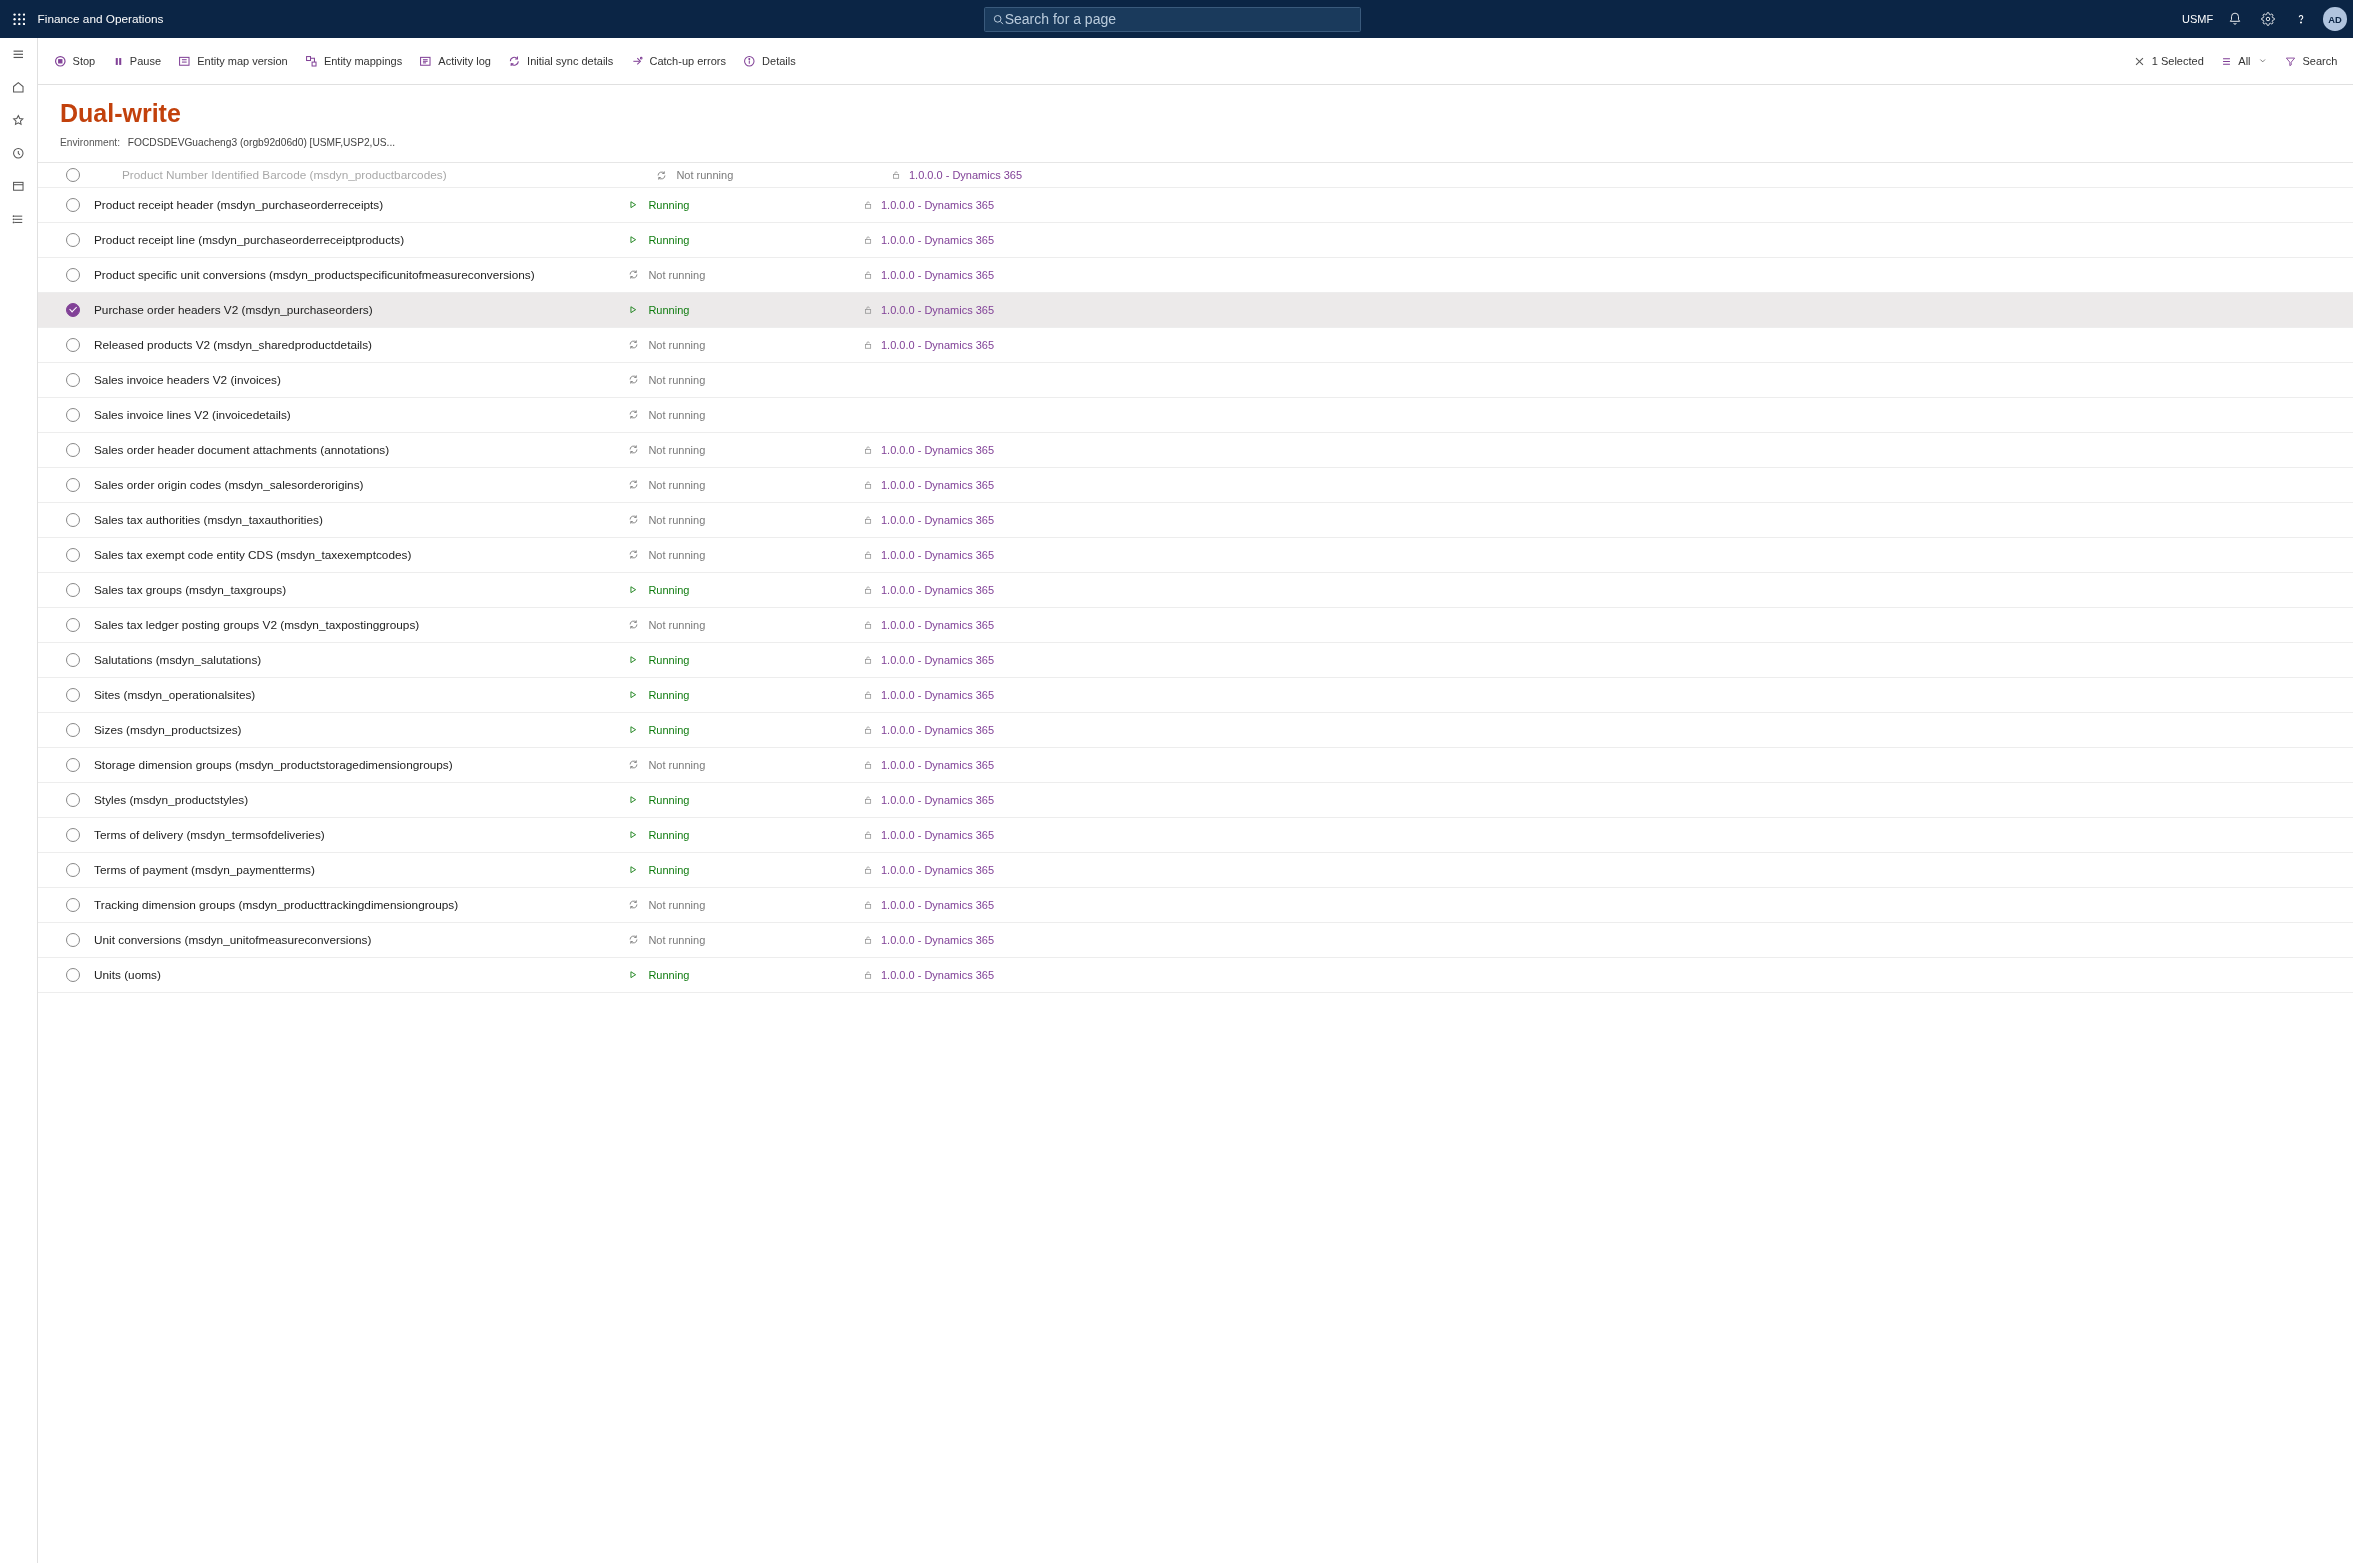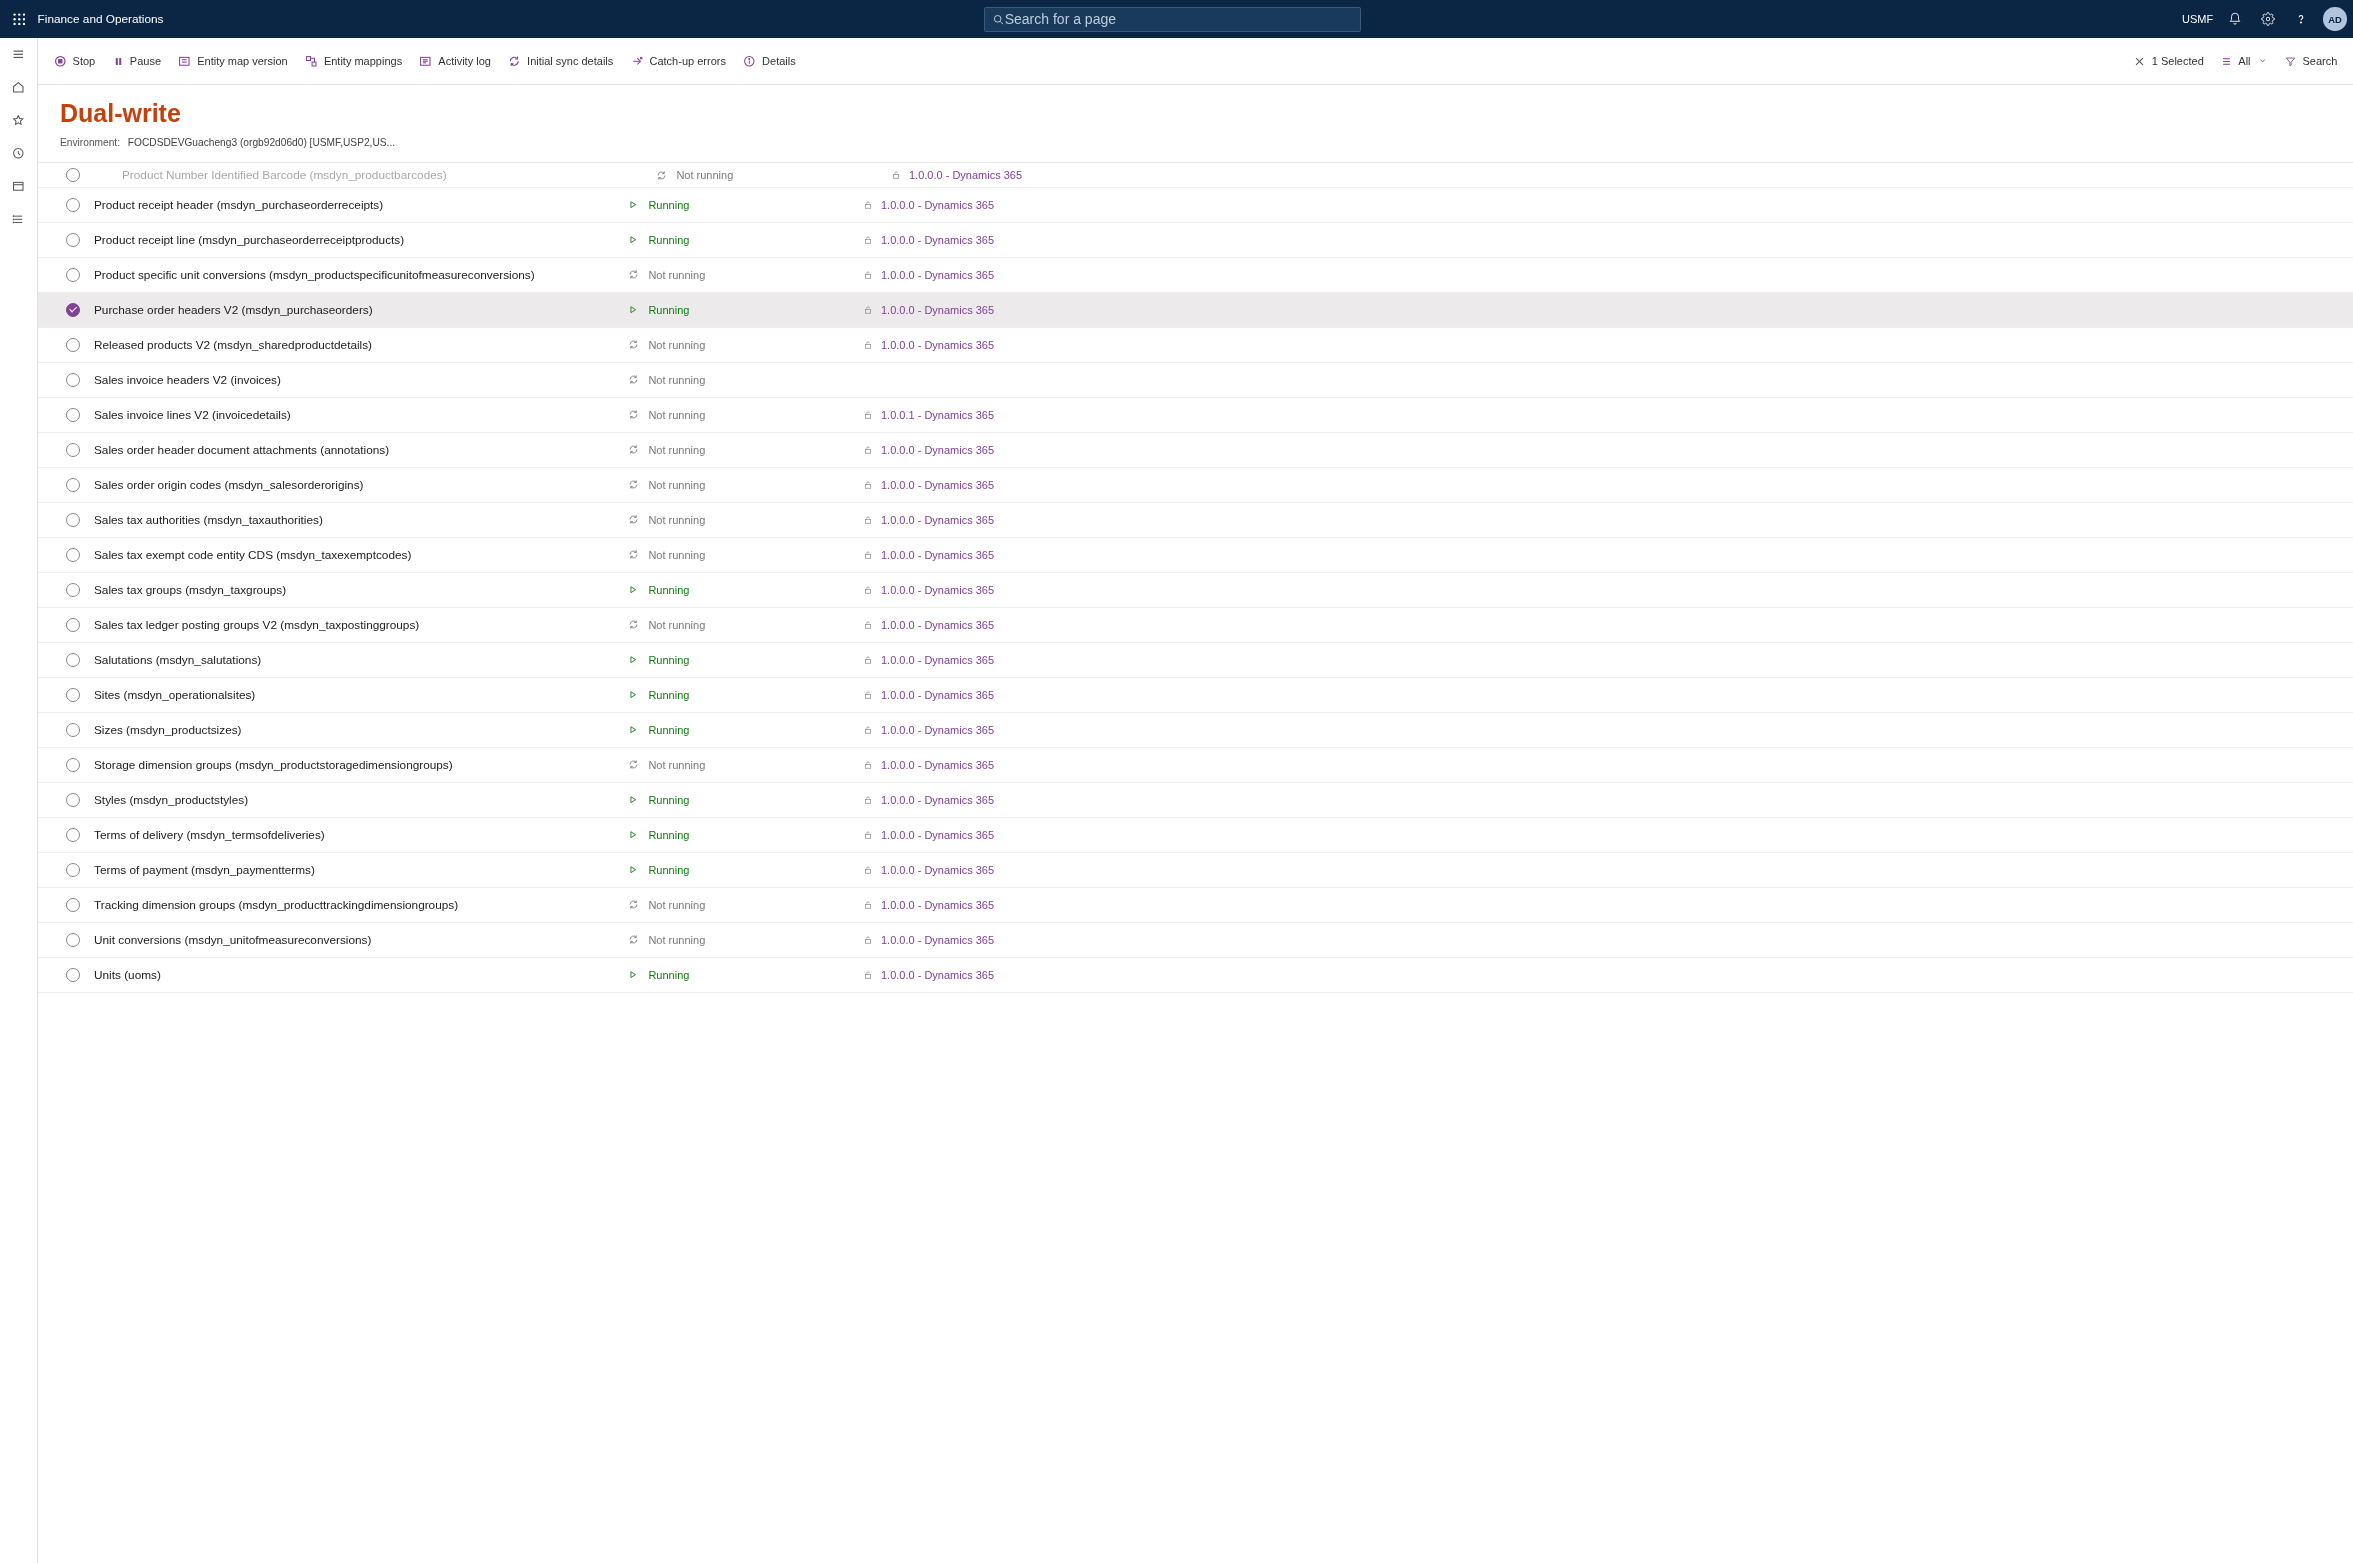--- a/index.html
+++ b/index.html
@@ -464,29 +464,20 @@
             <span class="sicon">
               <svg width="11" height="11" viewBox="0 0 16 16" fill="none" stroke="currentColor" stroke-width="1.3">
                 <path d="M3 8a5 5 0 0 1 9-3"></path>
                 <path d="M13 8a5 5 0 0 1-9 3"></path>
                 <path d="M12 2v3h-3"></path>
                 <path d="M4 14v-3h3"></path>
               </svg>
             </span>
             <span>Not running</span>
           </div>
-          <div class="ver">
-            <span class="lock">
-              <svg width="10.2" height="10.2" viewBox="0 0 16 16" fill="none" stroke="currentColor" stroke-width="1.3">
-                <rect x="4" y="7" width="8" height="6"></rect>
-                <path d="M6 7V5a2 2 0 0 1 4 0"></path>
-              </svg>
-            </span>
-            <span>1.0.0.1 - Dynamics 365</span>
-          </div>
         </div>
         <div class="row">
           <div class="selcol">
             <div class="selcircle"></div>
           </div>
           <div class="name">Sales order header document attachments (annotations)</div>
           <div class="status notrunning">
             <span class="sicon">
               <svg width="11" height="11" viewBox="0 0 16 16" fill="none" stroke="currentColor" stroke-width="1.3">
                 <path d="M3 8a5 5 0 0 1 9-3"></path>

